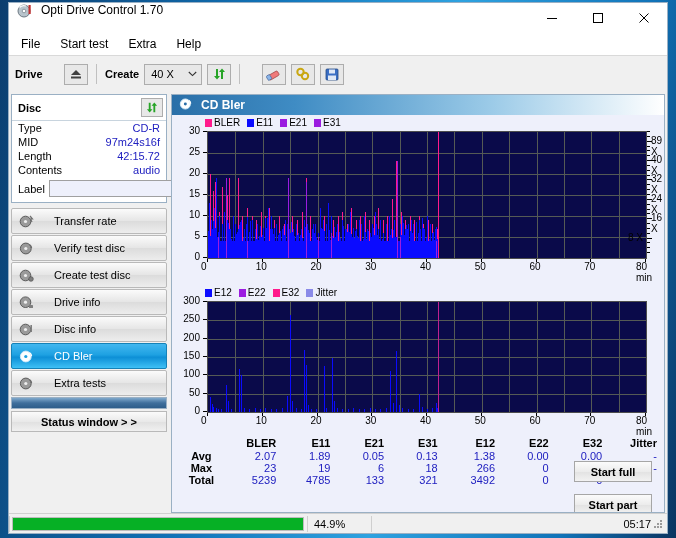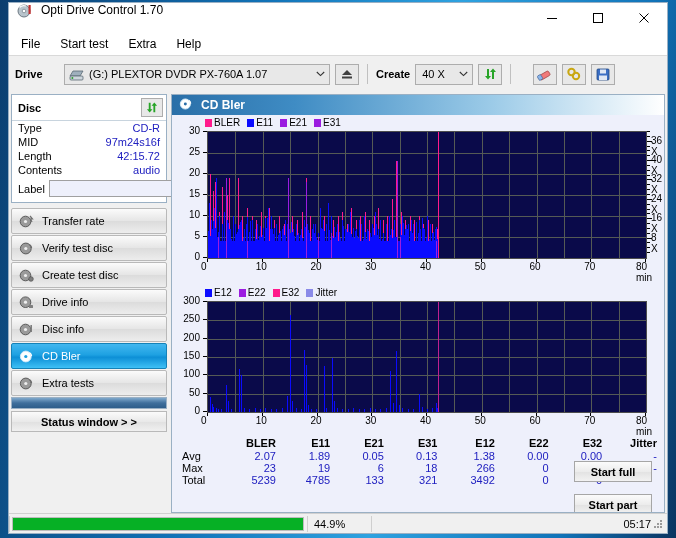--- a/index.html
+++ b/index.html
@@ -153,21 +153,21 @@
     width: 22px; height: 19px;
     background: #e8e8e8; border: 1px solid #adadad;
     display: flex; align-items: center; justify-content: center;
     box-sizing: border-box;
   }
   #navlist { margin-top: 5px; display: flex; flex-direction: column; gap: 1px; }
   .nav-item {
     height: 26px;
     display: flex; align-items: center;
     padding-left: 7px;
-    gap: 8px;
+    gap: 20px;
     background: linear-gradient(to bottom, #fbfbfb 0%, #e6e6e6 48%, #dcdcdc 52%, #ededed 100%);
     border: 1px solid #b9b9b9;
     border-radius: 2px;
     box-sizing: border-box;
     font-size: 11px; color: #000;
   }
   .nav-item.active {
     background: linear-gradient(to bottom, #42b7ef 0%, #1ea1e2 45%, #0d8fd6 55%, #3ec0f5 100%);
     border: 1px solid #1582b8;
     color: #ffffff;
@@ -236,21 +236,21 @@
     position: absolute;
     left: 8px; top: 0px;
     font-size: 11px;
   }
   #stats table { border-collapse: collapse; }
   #stats th {
     font-weight: bold; color: #000; text-align: right;
     padding: 0 7px 1px 7px; font-size: 11px;
   }
   #stats td { text-align: right; padding: 0 7px; color: #2020c0; font-size: 11px; }
-  #stats td.rowlbl { text-align: left; color: #000; font-weight: normal; padding-left: 2px; padding-right: 4px;}
+  #stats td.rowlbl { text-align: center; color: #000; font-weight: bold; padding-left: 2px; padding-right: 4px;}
   .startbtn {
     position: absolute;
     width: 78px; height: 21px;
     background: linear-gradient(to bottom, #fbfbfb 0%, #ececec 50%, #e2e2e2 51%, #f2f2f2 100%);
     border: 1px solid #a6a6a6;
     display: flex; align-items: center; justify-content: center;
     font-weight: bold; font-size: 11px; color: #000;
     box-sizing: border-box;
   }
   
@@ -314,35 +314,20 @@
 
   <div id="menubar">
     <span class="menu-item">File</span>
     <span class="menu-item">Start test</span>
     <span class="menu-item">Extra</span>
     <span class="menu-item">Help</span>
   </div>
 
   <div id="toolbar">
     <span class="tb-label" style="width:44px;">Drive</span>
-    <div class="combo" style="width:266px;">
-      <span style="display:inline-flex;margin:0 5px 0 4px;">
-        <svg width="15" height="13" viewBox="0 0 15 13">
-          <path d="M1 8 L4 3 L14 3 L11 8 Z" fill="#9fb0bd" stroke="#5a6a75" stroke-width="0.8"></path>
-          <rect x="1" y="8" width="13" height="4" rx="1" fill="#cdd6dd" stroke="#5a6a75" stroke-width="0.8"></rect>
-          <circle cx="3.4" cy="10" r="1" fill="#2fa02f"></circle>
-        </svg>
-      </span>
-      <span style="font-size:11px;">(G:)   PLEXTOR DVDR   PX-760A 1.07</span>
-      <span class="arrow">
-        <svg width="9" height="6" viewBox="0 0 9 6">
-            <polyline points="0.8,1 4.5,4.6 8.2,1" fill="none" stroke="#333" stroke-width="1.1"></polyline>
-          </svg>
-      </span>
-    </div>
     <div class="tbbtn">
       <svg width="14" height="12" viewBox="0 0 14 12">
         <polygon points="7,2 12,7 2,7" fill="#404040"></polygon>
         <rect x="2" y="8.5" width="10" height="2" fill="#404040"></rect>
       </svg>
     </div>
     <div class="sep"></div>
     <span class="tb-label">Create</span>
     <div class="combo" style="width:58px;padding-left:6px;">
       <span style="font-size:11px;">40 X</span>
@@ -1007,31 +992,31 @@
               <div class="axis-lbl" style="left: 248px; top: 146px;">40</div>
               <div class="tickmark" style="left: 254px; top: 144px; width: 1px; height: 3px;"></div>
               <div class="axis-lbl" style="left: 302.75px; top: 146px;">50</div>
               <div class="tickmark" style="left: 308.75px; top: 144px; width: 1px; height: 3px;"></div>
               <div class="axis-lbl" style="left: 357.5px; top: 146px;">60</div>
               <div class="tickmark" style="left: 363.5px; top: 144px; width: 1px; height: 3px;"></div>
               <div class="axis-lbl" style="left: 412.25px; top: 146px;">70</div>
               <div class="tickmark" style="left: 418.25px; top: 144px; width: 1px; height: 3px;"></div>
               <div class="axis-lbl" style="left: 464px; top: 146px;">80 min</div>
               <div class="tickmark" style="left: 473px; top: 144px; width: 1px; height: 3px;"></div>
-              <div class="axis-lbl" style="left: 479px; top: 116.615px;">8 X</div>
+              <div class="axis-lbl" style="left: 456px; top: 116.615px;">8 X</div>
               <div class="tickmark" style="left: 475px; top: 122.615px; width: 5px; height: 1px;"></div>
               <div class="axis-lbl" style="left: 479px; top: 97.2308px;">16 X</div>
               <div class="tickmark" style="left: 475px; top: 103.231px; width: 5px; height: 1px;"></div>
               <div class="axis-lbl" style="left: 479px; top: 77.8462px;">24 X</div>
               <div class="tickmark" style="left: 475px; top: 83.8462px; width: 5px; height: 1px;"></div>
               <div class="axis-lbl" style="left: 479px; top: 58.4615px;">32 X</div>
               <div class="tickmark" style="left: 475px; top: 64.4615px; width: 5px; height: 1px;"></div>
               <div class="axis-lbl" style="left: 479px; top: 39.0769px;">40 X</div>
               <div class="tickmark" style="left: 475px; top: 45.0769px; width: 5px; height: 1px;"></div>
-              <div class="axis-lbl" style="left: 479px; top: 19.6923px;">36 X</div>
+              <div class="axis-lbl" style="left: 479px; top: 19.6923px;">89 X</div>
               <div class="tickmark" style="left: 475px; top: 25.6923px; width: 5px; height: 1px;"></div>
               <div class="tickmark" style="left: 475px; top: 137.154px; width: 3px; height: 1px;"></div>
               <div class="tickmark" style="left: 475px; top: 132.308px; width: 3px; height: 1px;"></div>
               <div class="tickmark" style="left: 475px; top: 127.462px; width: 3px; height: 1px;"></div>
               <div class="tickmark" style="left: 475px; top: 122.615px; width: 3px; height: 1px;"></div>
               <div class="tickmark" style="left: 475px; top: 117.769px; width: 3px; height: 1px;"></div>
               <div class="tickmark" style="left: 475px; top: 112.923px; width: 3px; height: 1px;"></div>
               <div class="tickmark" style="left: 475px; top: 108.077px; width: 3px; height: 1px;"></div>
               <div class="tickmark" style="left: 475px; top: 103.231px; width: 3px; height: 1px;"></div>
               <div class="tickmark" style="left: 475px; top: 98.3846px; width: 3px; height: 1px;"></div>

